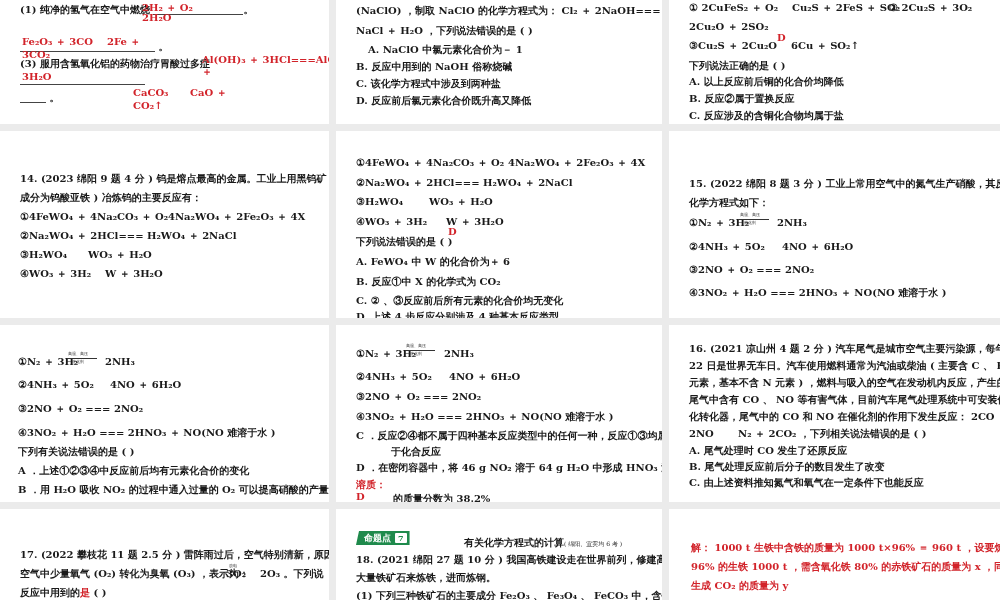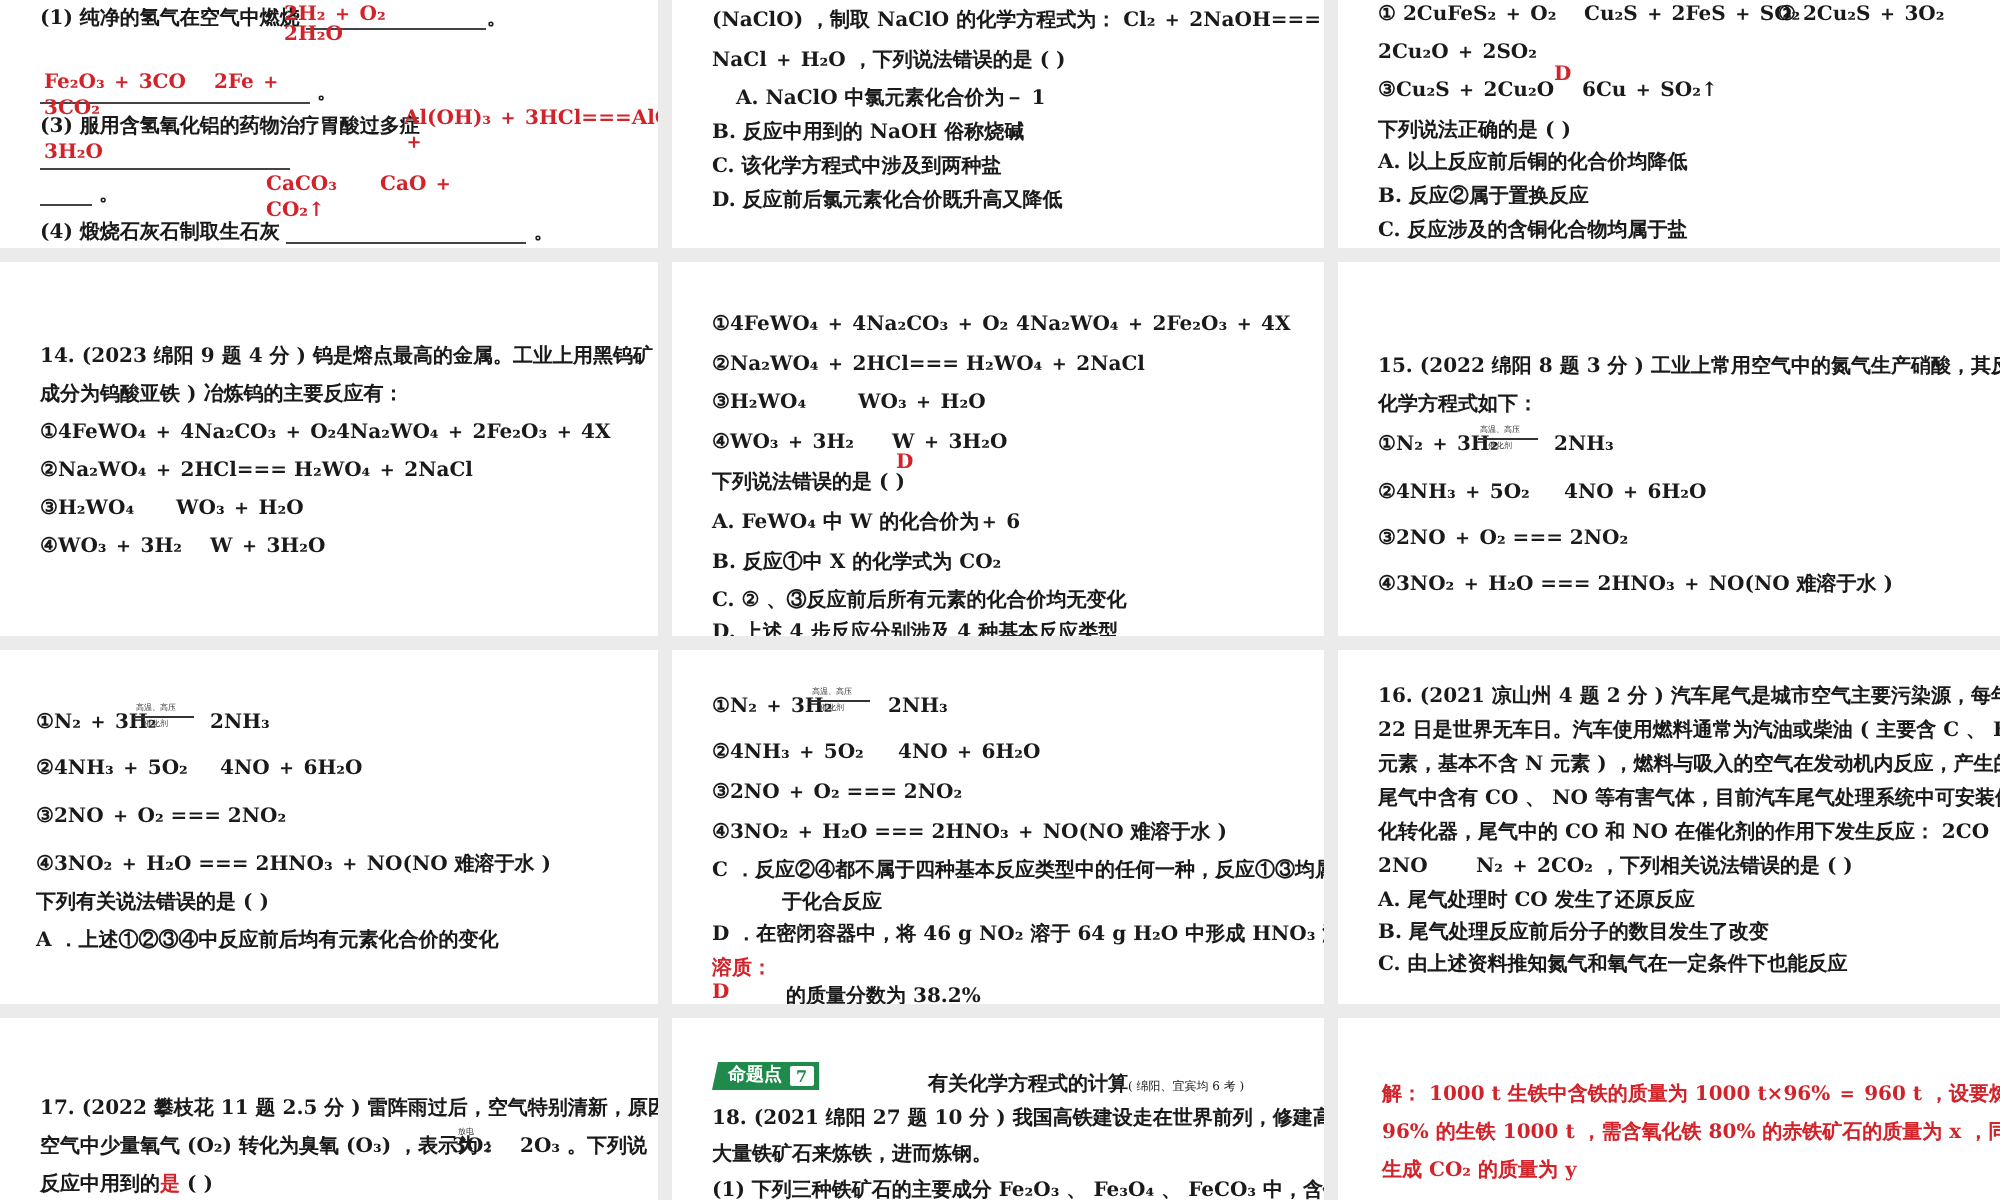--- a/index.html
+++ b/index.html
@@ -33,23 +33,20 @@
     <div class="line red" style="left:22px;top:50px;">3CO₂</div>
     <div class="line" style="left:20px;top:59px;">(3) 服用含氢氧化铝的药物治疗胃酸过多症</div>
     <div class="line red" style="left:202px;top:55px;">Al(OH)₃ ＋ 3HCl===AlCl₃</div>
     <div class="line red" style="left:202px;top:67px;">＋</div>
     <div class="line red" style="left:22px;top:72px;">3H₂O</div>
     <div class="line" style="left:20px;top:75px;"><span class="fill" style="width:125px;"></span></div>
     <div class="line" style="left:20px;top:93px;"><span class="fill" style="width:26px;"></span> <span>。</span></div>
     <div class="line red" style="left:133px;top:88px;">CaCO₃</div>
     <div class="line red" style="left:190px;top:88px;">CaO ＋</div>
     <div class="line red" style="left:133px;top:101px;text-align:center;">CO₂↑</div>
-    <div class="line" style="left:20px;top:112px;">
-      <span>(4) 煅烧石灰石制取生石灰</span> <span class="fill" style="width:120px;"></span> <span>。</span>
-    </div>
   </div>
 
   <div class="panel" style="left:336px;top:0;width:326px;height:124px;">
     <div class="line" style="left:20px;top:6px;">(NaClO) ，制取 NaClO 的化学方程式为： Cl₂ ＋ 2NaOH=== NaClO ＋</div>
     <div class="line" style="left:20px;top:26px;">NaCl ＋ H₂O ，下列说法错误的是 (          )</div>
     <div class="line" style="left:20px;top:45px;margin-left:12px;">A. NaClO 中氯元素化合价为－ 1</div>
     <div class="line" style="left:20px;top:62px;">B. 反应中用到的 NaOH 俗称烧碱</div>
     <div class="line" style="left:20px;top:79px;">C. 该化学方程式中涉及到两种盐</div>
     <div class="line" style="left:20px;top:96px;">D. 反应前后氯元素化合价既升高又降低</div>
   </div>
@@ -115,20 +112,21 @@
     <div class="arrowlbl" style="left:68px;top:27px;">高温、高压</div>
     <div style="position:absolute;left:67px;top:33px;width:30px;border-top:1px solid #333;"></div>
     <div class="arrowlbl" style="left:72px;top:35px;">催化剂</div>
     <div class="line" style="left:105px;top:32px;">2NH₃</div>
     <div class="line" style="left:18px;top:55px;">②4NH₃ ＋ 5O₂</div>
     <div class="line" style="left:110px;top:55px;">4NO ＋ 6H₂O</div>
     <div class="line" style="left:18px;top:79px;">③2NO ＋ O₂ === 2NO₂</div>
     <div class="line" style="left:18px;top:103px;">④3NO₂ ＋ H₂O === 2HNO₃ ＋ NO(NO 难溶于水 )</div>
     <div class="line" style="left:18px;top:122px;">下列有关说法错误的是 (          )</div>
     <div class="line" style="left:18px;top:141px;">A ．上述①②③④中反应前后均有元素化合价的变化</div>
+    <div class="line" style="left:18px;top:160px;">B ．用 H₂O 吸收 NO₂ 的过程中通入过量的 O₂ 可以提高硝酸的产量</div>
   </div>
 
   <div class="panel" style="left:336px;top:325px;width:326px;height:177px;">
     <div class="line" style="left:20px;top:24px;">①N₂ ＋ 3H₂</div>
     <div class="arrowlbl" style="left:70px;top:19px;">高温、高压</div>
     <div style="position:absolute;left:69px;top:25px;width:30px;border-top:1px solid #333;"></div>
     <div class="arrowlbl" style="left:74px;top:27px;">催化剂</div>
     <div class="line" style="left:108px;top:24px;">2NH₃</div>
     <div class="line" style="left:20px;top:47px;">②4NH₃ ＋ 5O₂</div>
     <div class="line" style="left:113px;top:47px;">4NO ＋ 6H₂O</div>

